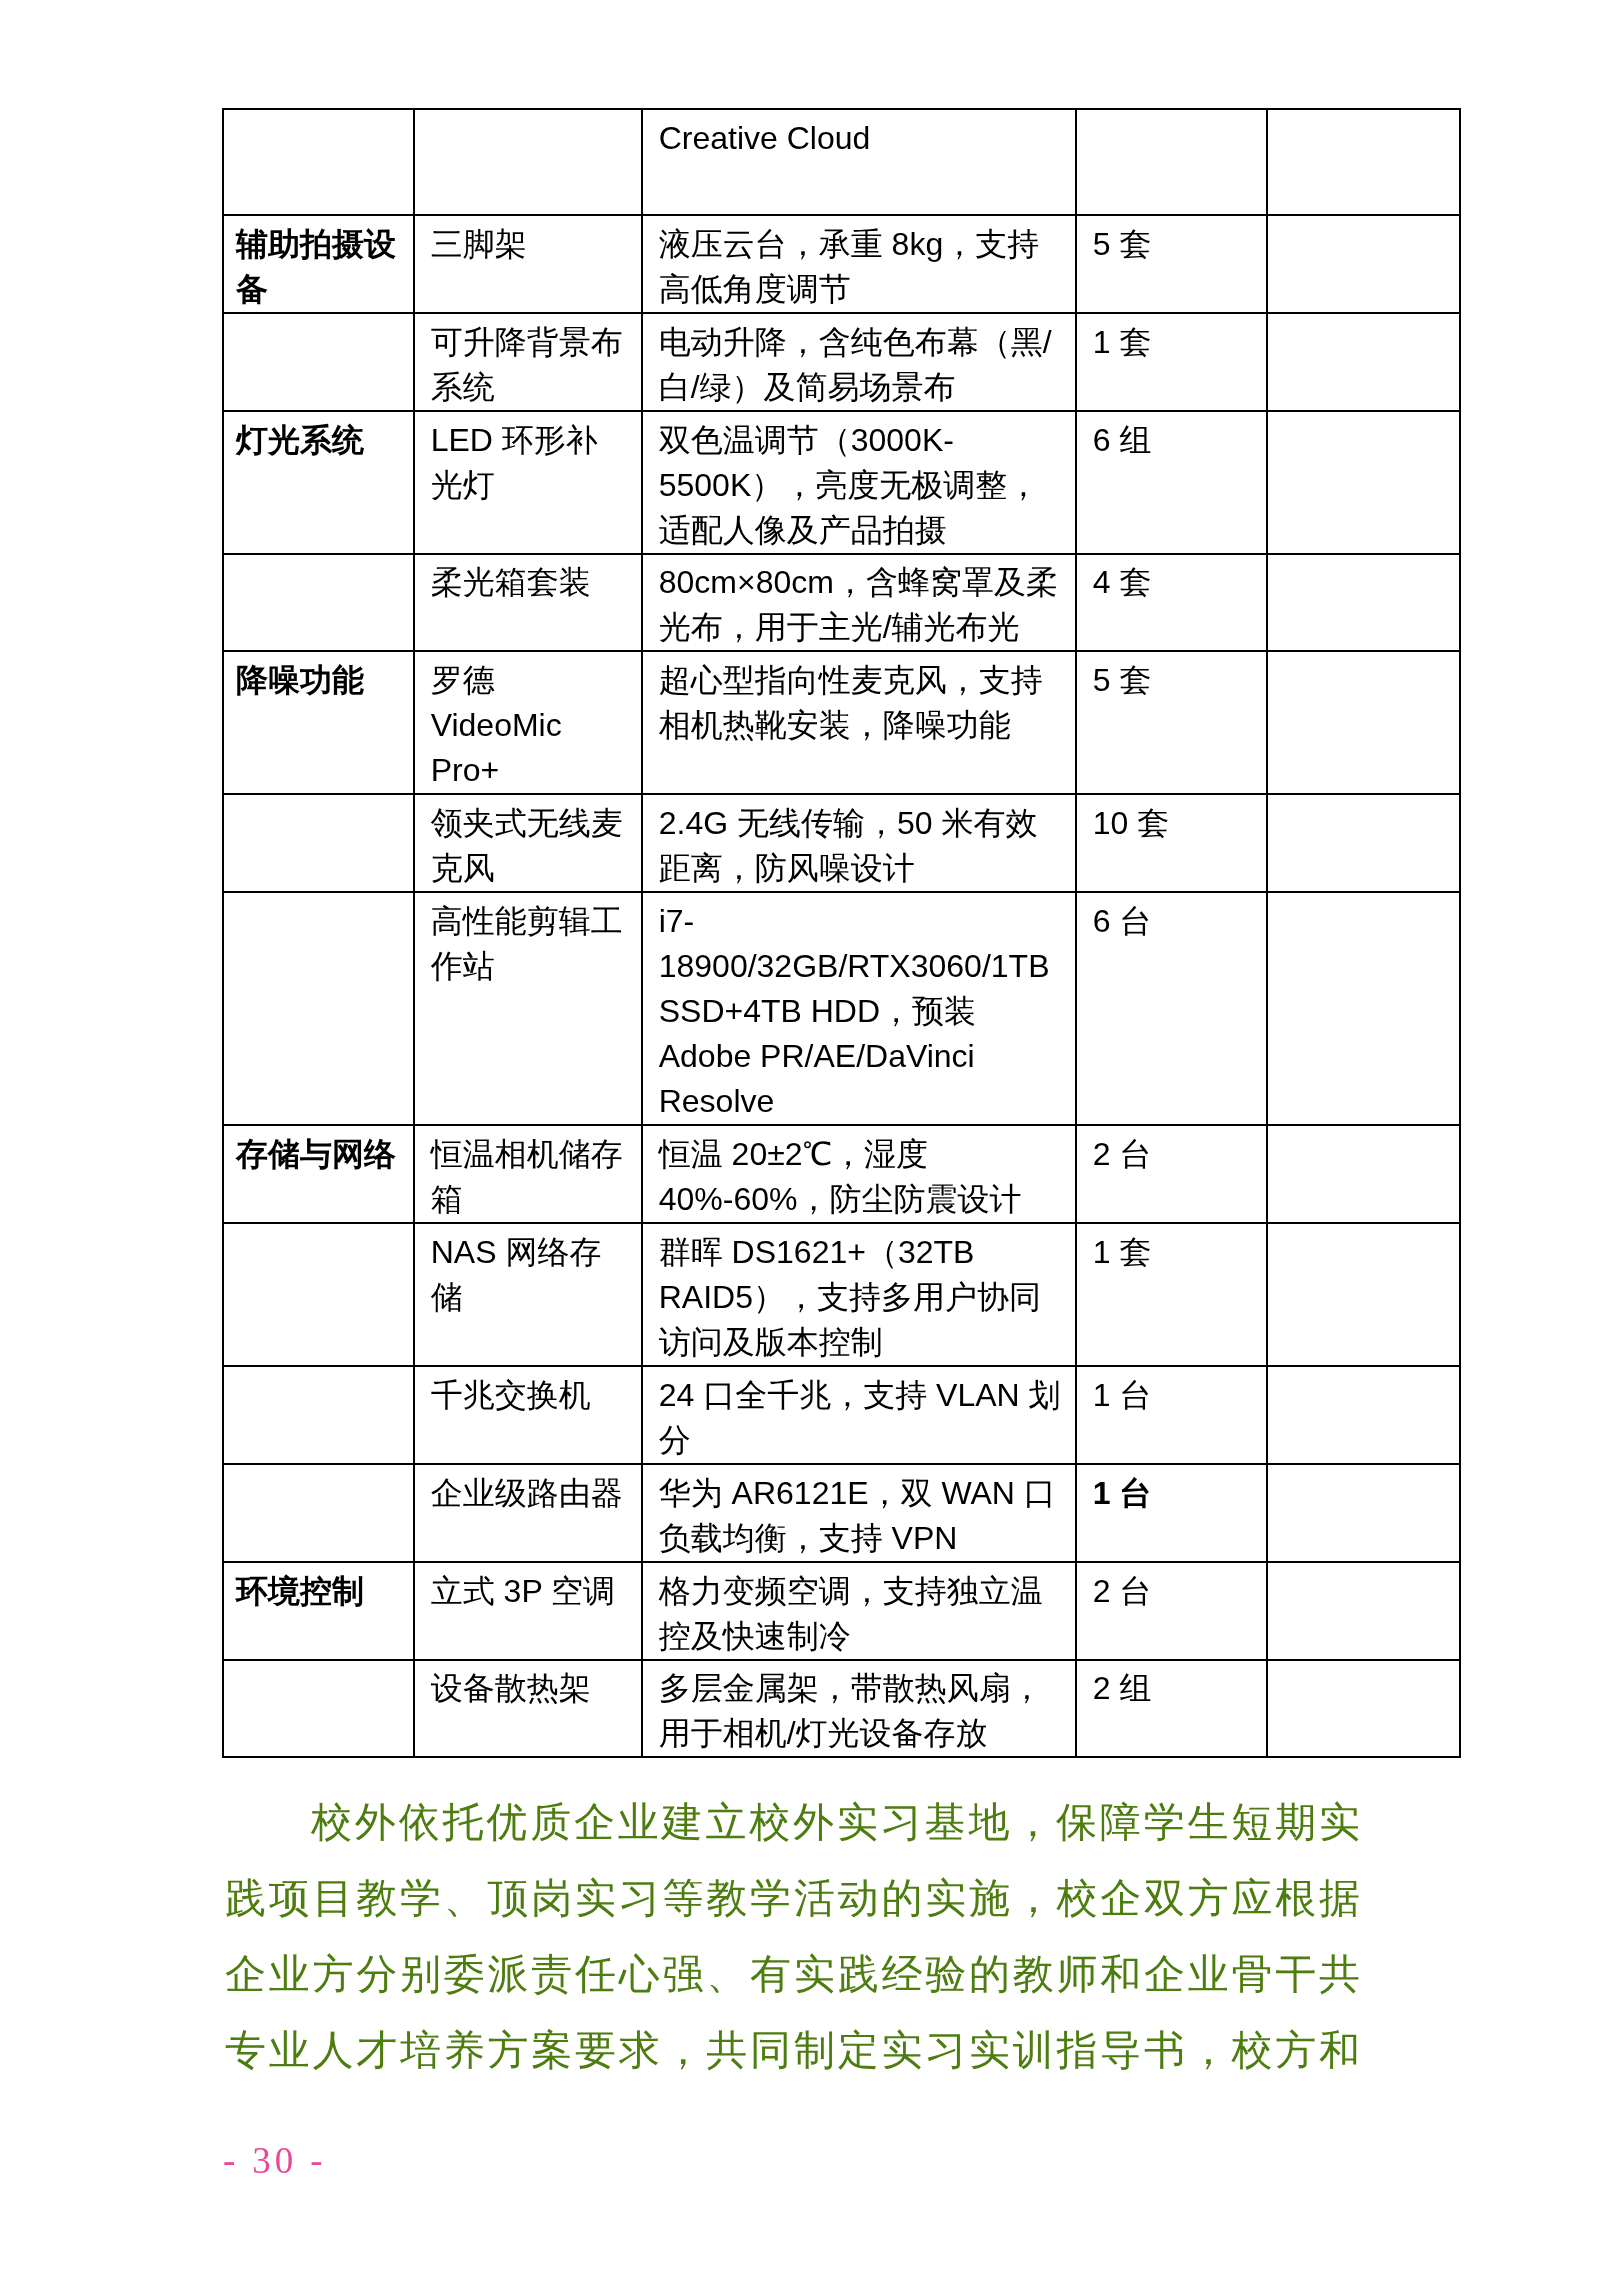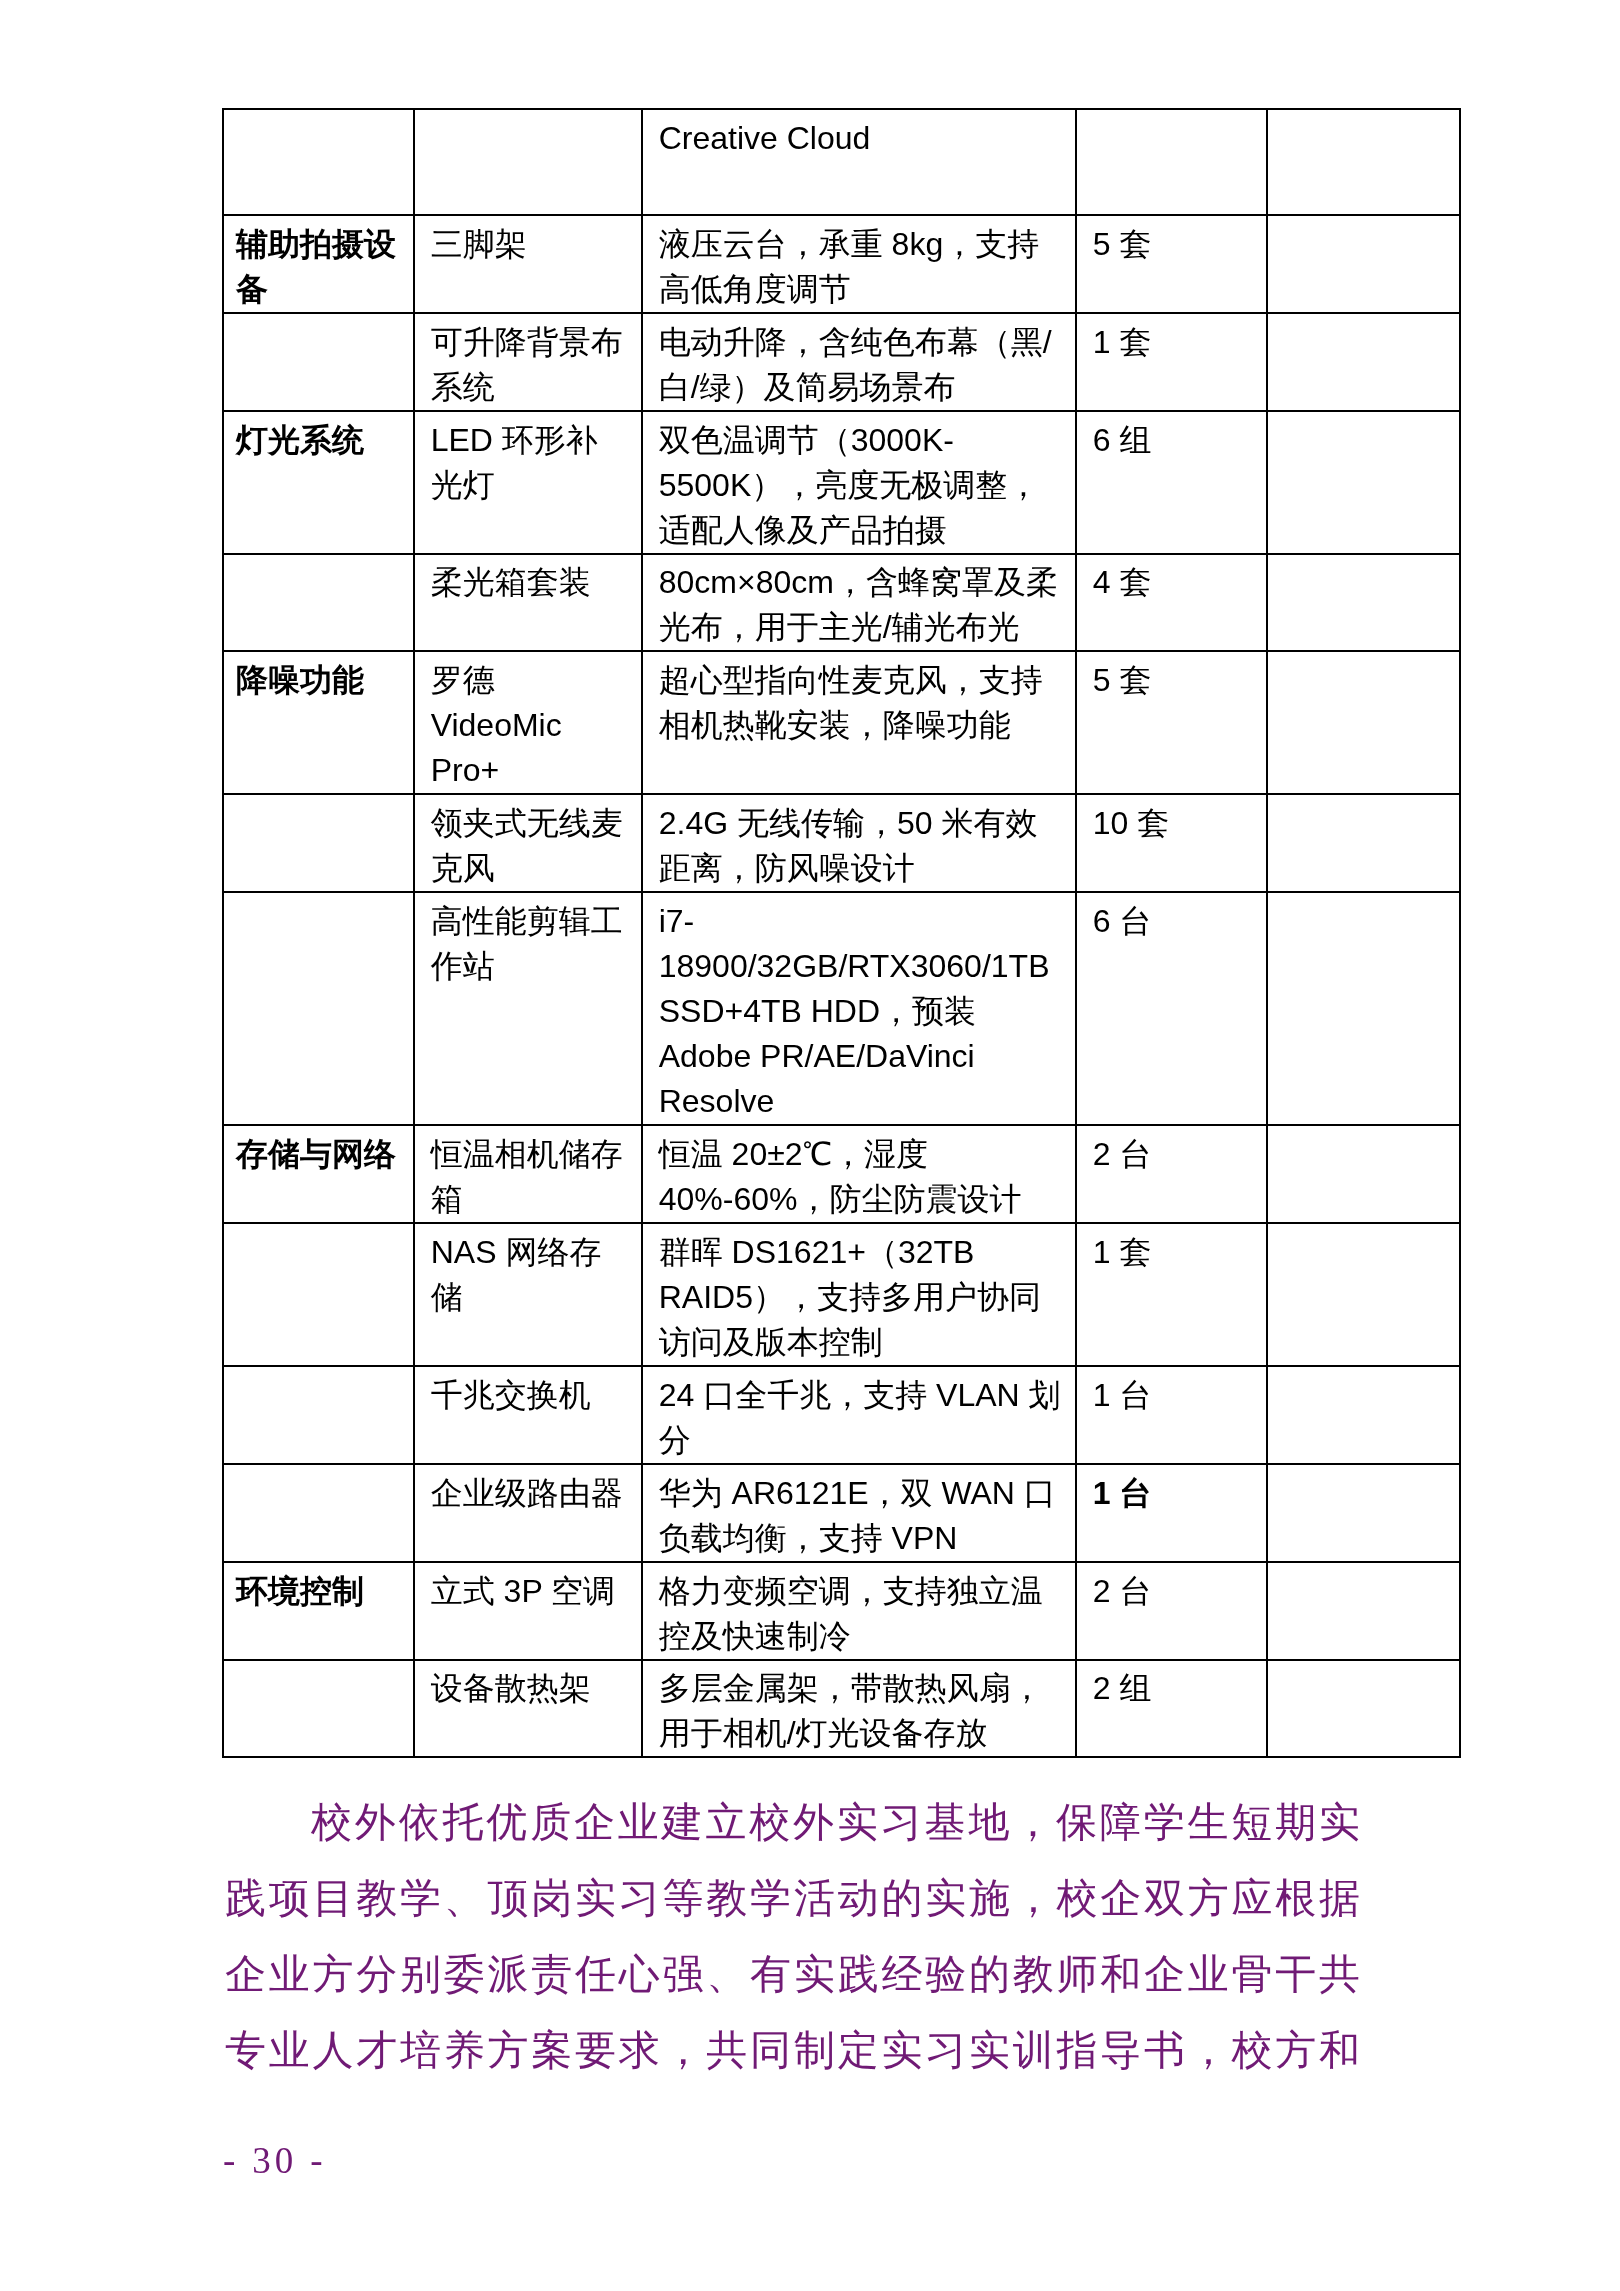--- a/index.html
+++ b/index.html
@@ -31,39 +31,39 @@
   }
   table.equip tr:first-child td { height:98px; }
   table.equip td.cat-cell { font-weight:bold;padding-left:12px; }
   table.equip tr:nth-child(12) td.qty-cell { font-weight:bold; }
 
   .para {
     margin:25.5px 0 0 225px;
     width:1135px;
     font-family:"DejaVu Serif", serif;
     font-size:41px;
-    color:#701a75;
+    color:#4d7c0f;
   }
   .para .pline {
     height:76px;
     line-height:76px;
     text-align:justify;
     text-align-last:justify;
     white-space:nowrap;
   }
   .para .pline.indent { text-indent:86px; }
 
   .pageno {
     position:absolute;
     left:223px;
     top:2139px;
     font-family:"Liberation Serif", serif;
     font-size:37px;
     letter-spacing:3.9px;
-    color:#701a75;
+    color:#ec4899;
   }
 </style>
 </head>
 <body>
 
 <div class="page">
 
   <table class="equip">
     <colgroup>
       <col style="width:191px">

